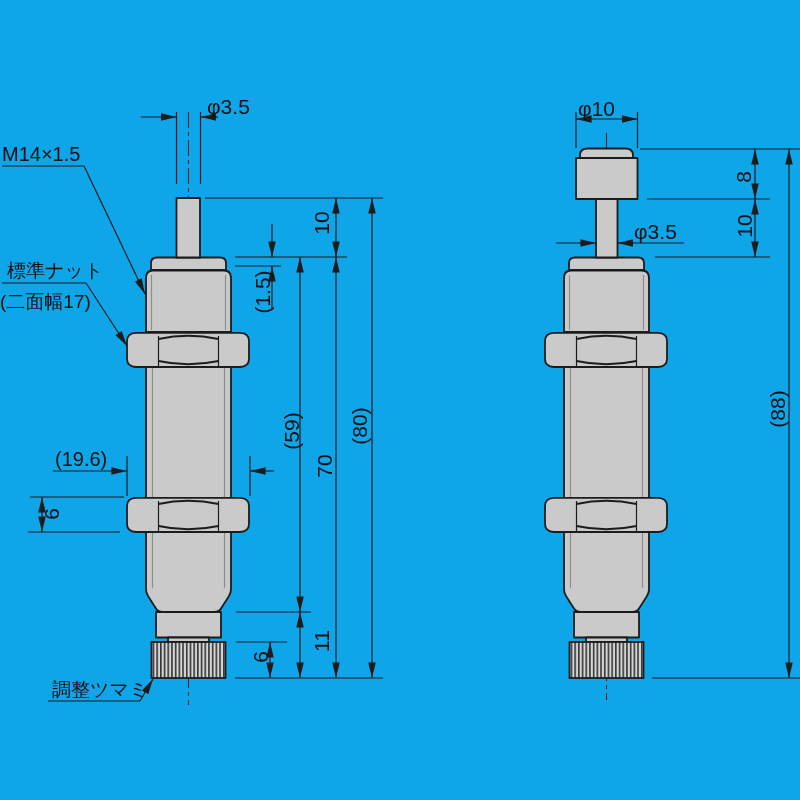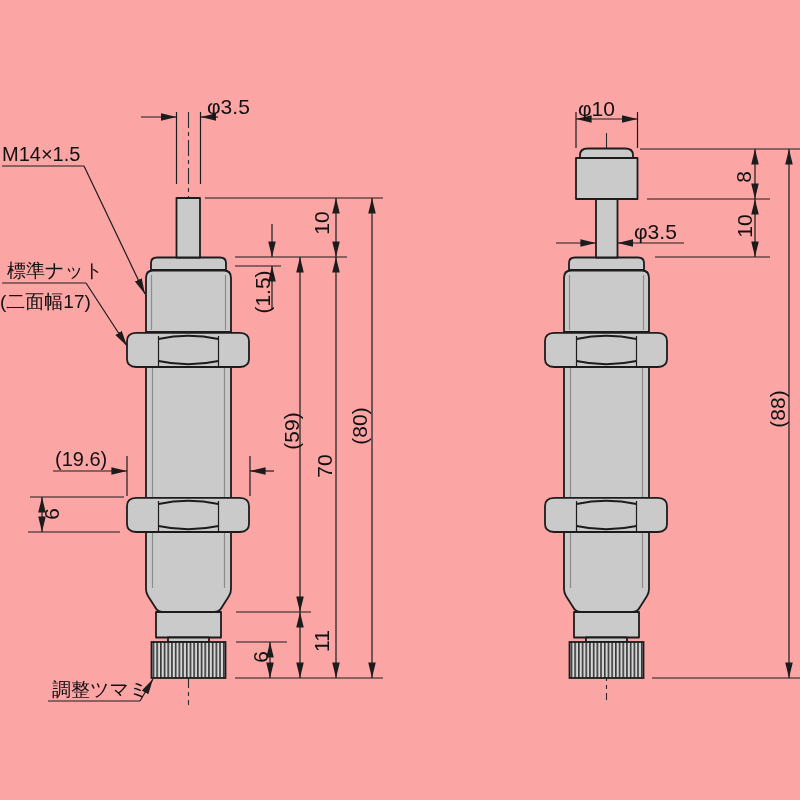--- a/index.html
+++ b/index.html
@@ -1,16 +1,16 @@
 <!DOCTYPE html>
 <html><head>
 <meta charset="utf-8">
 <style>
   html,body{margin:0;padding:0;background:#ffffff;}
-  .stage{width:800px;height:800px;position:relative;background:#fca5a5;overflow:hidden;
+  .stage{width:800px;height:800px;position:relative;background:#0ea5e9;overflow:hidden;
          font-family:"Liberation Sans", sans-serif;}
   svg{display:block;}
   .outline{fill:#cacaca;stroke:#1c1c1c;stroke-width:1.8;stroke-linejoin:round;}
   .outline-nofill{fill:none;stroke:#1c1c1c;stroke-width:1.8;stroke-linejoin:round;}
   .shade{stroke:#8c8c8c;stroke-width:1.2;fill:none;}
   .dim{stroke:#1c1c1c;stroke-width:1.2;fill:none;}
   .cline{stroke:#2a2a2a;stroke-width:1.1;fill:none;stroke-dasharray:16 4 4 4;}
   .knurlrect{stroke:#1c1c1c;stroke-width:1.8;}
   text{fill:#111;}
   .t21{font-size:21px;}

